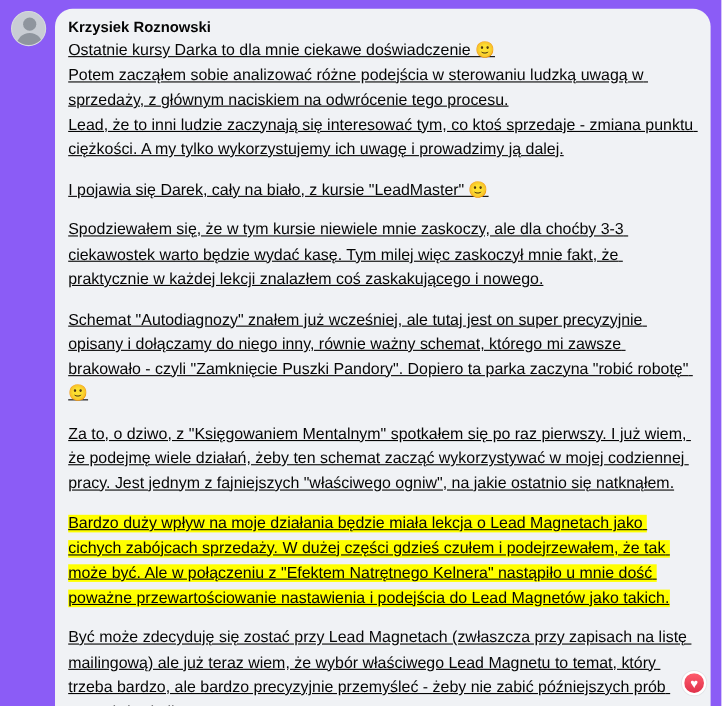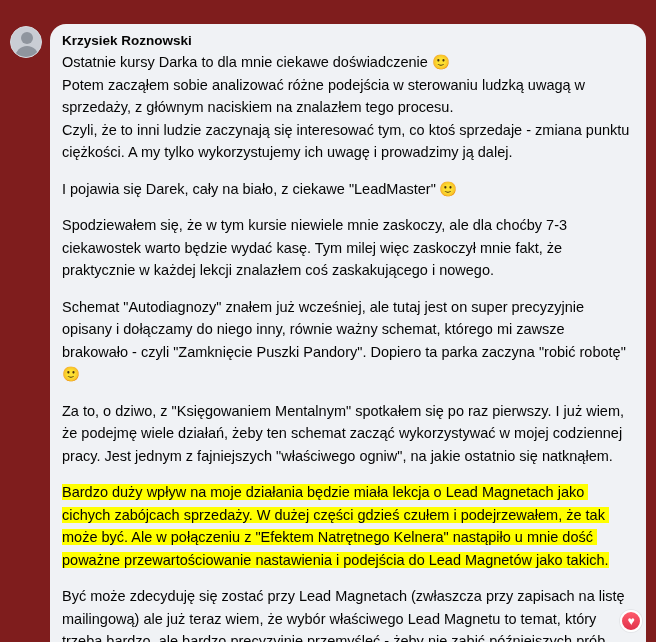--- a/index.html
+++ b/index.html
@@ -11,22 +11,22 @@
   body {
     width: 656px;
     height: 642px;
     font-family: "Liberation Sans", sans-serif;
     overflow: hidden;
   }
   .comment-card {
     position: relative;
     width: 656px;
     height: 642px;
-    background: #7f1d1d;
-    padding: 24px 10px 0 10px;
+    background: #8b5cf6;
+    padding: 8px 10px 0 10px;
   }
   .comment-body-wrap {
     display: flex;
     align-items: flex-start;
   }
   .avatar {
     width: 32px;
     height: 32px;
     border-radius: 50%;
     flex: 0 0 32px;
@@ -69,20 +69,21 @@
     line-height: 17px;
     margin-bottom: 2px;
   }
   .para {
     font-size: 14.5px;
     line-height: 22.5px;
     color: #050505;
     margin: 0 0 0 0;
     white-space: pre-wrap;
     word-wrap: break-word;
+    text-decoration: underline;
   }
   .para + .para { margin-top: 0px; }
   .para.gap { margin-top: 14px; }
   .hl {
     background: #ffff00;
     box-decoration-break: clone;
     -webkit-box-decoration-break: clone;
   }
   .heart-badge {
     position: absolute;
@@ -114,24 +115,24 @@
     <div class="avatar">
       <div class="head"></div>
       <div class="shoulders"></div>
     </div>
 
     <div class="bubble">
 
       <div class="author">Krzysiek Roznowski</div>
 
       <p class="para">Ostatnie kursy Darka to dla mnie ciekawe doświadczenie 🙂</p>
-      <p class="para">Potem zacząłem sobie analizować różne podejścia w sterowaniu ludzką uwagą w sprzedaży, z głównym naciskiem na znalazłem tego procesu.</p>
-      <p class="para">Czyli, że to inni ludzie zaczynają się interesować tym, co ktoś sprzedaje - zmiana punktu ciężkości. A my tylko wykorzystujemy ich uwagę i prowadzimy ją dalej.</p>
-      <p class="para gap">I pojawia się Darek, cały na biało, z ciekawe "LeadMaster" 🙂</p>
-      <p class="para gap">Spodziewałem się, że w tym kursie niewiele mnie zaskoczy, ale dla choćby 7-3 ciekawostek warto będzie wydać kasę. Tym milej więc zaskoczył mnie fakt, że praktycznie w każdej lekcji znalazłem coś zaskakującego i nowego.</p>
+      <p class="para">Potem zacząłem sobie analizować różne podejścia w sterowaniu ludzką uwagą w sprzedaży, z głównym naciskiem na odwrócenie tego procesu.</p>
+      <p class="para">Lead, że to inni ludzie zaczynają się interesować tym, co ktoś sprzedaje - zmiana punktu ciężkości. A my tylko wykorzystujemy ich uwagę i prowadzimy ją dalej.</p>
+      <p class="para gap">I pojawia się Darek, cały na biało, z kursie "LeadMaster" 🙂</p>
+      <p class="para gap">Spodziewałem się, że w tym kursie niewiele mnie zaskoczy, ale dla choćby 3-3 ciekawostek warto będzie wydać kasę. Tym milej więc zaskoczył mnie fakt, że praktycznie w każdej lekcji znalazłem coś zaskakującego i nowego.</p>
       <p class="para gap">Schemat "Autodiagnozy" znałem już wcześniej, ale tutaj jest on super precyzyjnie opisany i dołączamy do niego inny, równie ważny schemat, którego mi zawsze brakowało - czyli "Zamknięcie Puszki Pandory". Dopiero ta parka zaczyna "robić robotę" 🙂</p>
       <p class="para gap">Za to, o dziwo, z "Księgowaniem Mentalnym" spotkałem się po raz pierwszy. I już wiem, że podejmę wiele działań, żeby ten schemat zacząć wykorzystywać w mojej codziennej pracy. Jest jednym z fajniejszych "właściwego ogniw", na jakie ostatnio się natknąłem.</p>
 
       <p class="para gap"><span class="hl">Bardzo duży wpływ na moje działania będzie miała lekcja o Lead Magnetach jako cichych zabójcach sprzedaży. W dużej części gdzieś czułem i podejrzewałem, że tak może być. Ale w połączeniu z "Efektem Natrętnego Kelnera" nastąpiło u mnie dość poważne przewartościowanie nastawienia i podejścia do Lead Magnetów jako takich.</span></p>
 
       <p class="para gap">Być może zdecyduję się zostać przy Lead Magnetach (zwłaszcza przy zapisach na listę mailingową) ale już teraz wiem, że wybór właściwego Lead Magnetu to temat, który trzeba bardzo, ale bardzo precyzyjnie przemyśleć - żeby nie zabić późniejszych prób sprzedaży do listy!</p>
 
     </div>
   </div>
 

